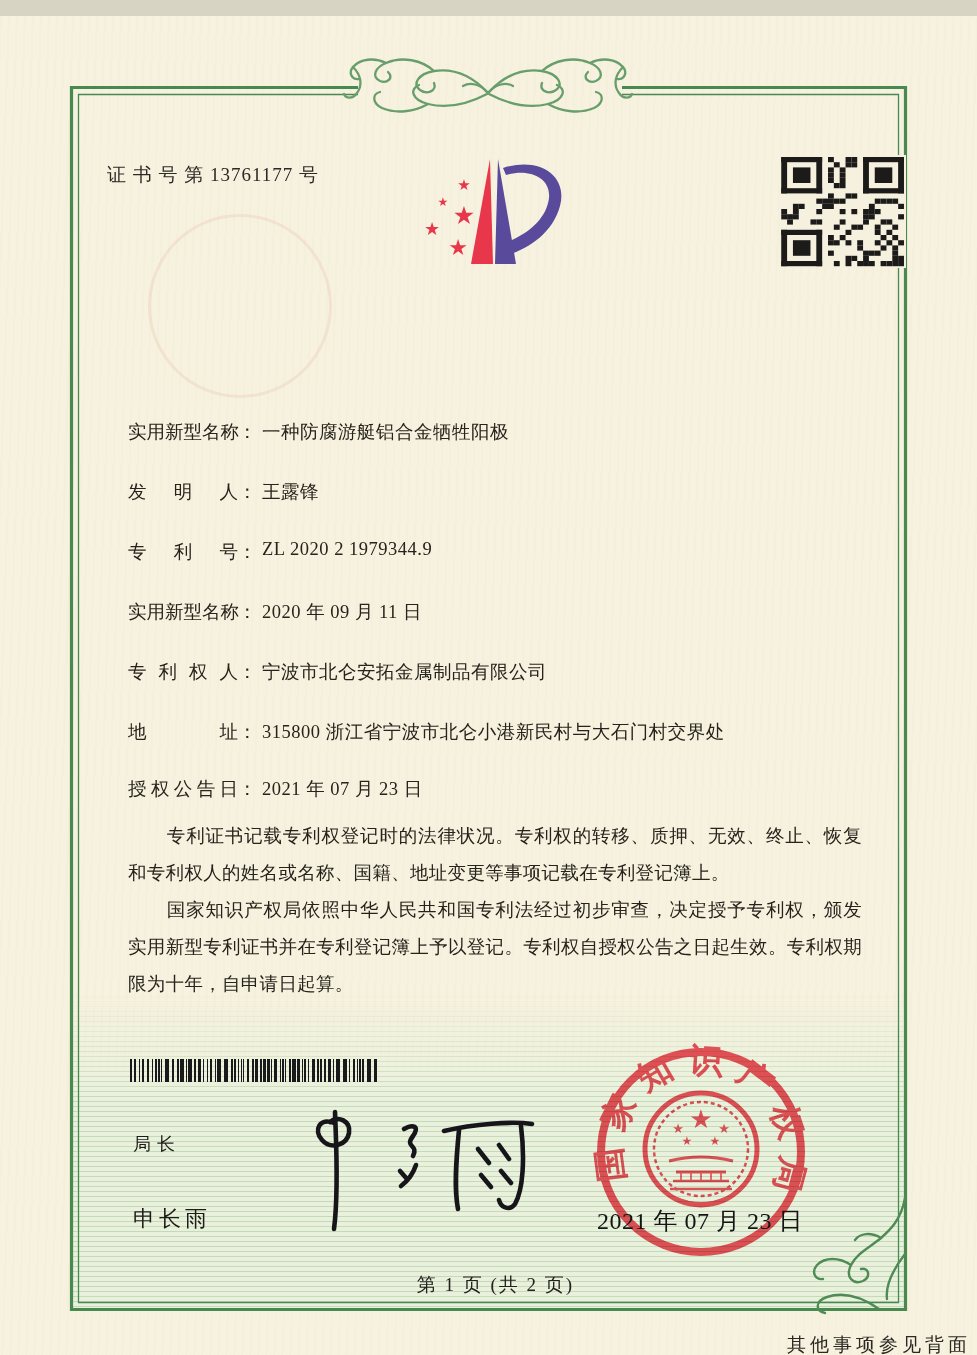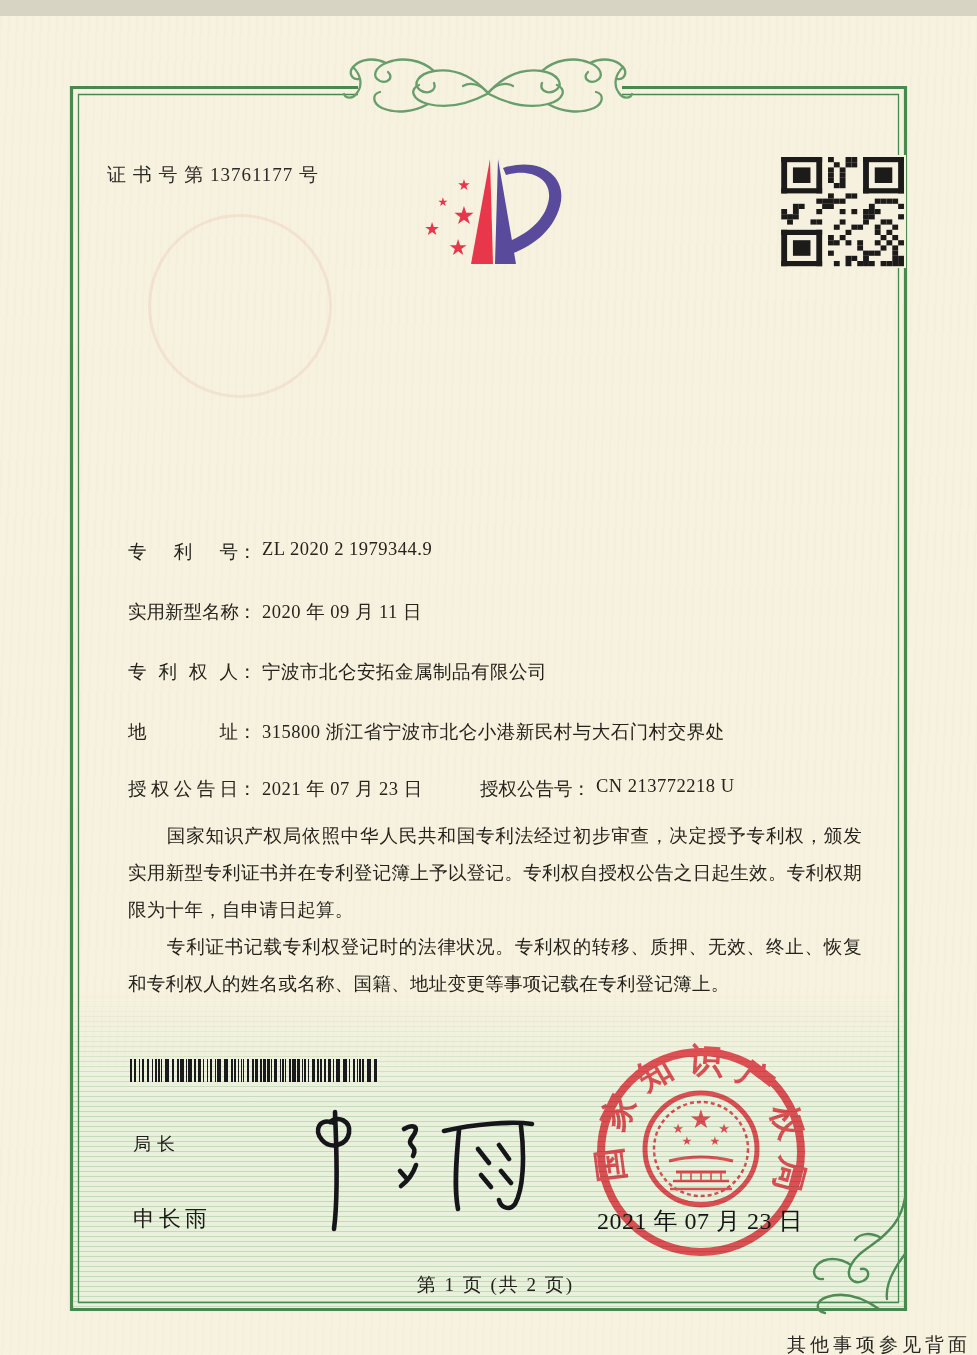--- a/index.html
+++ b/index.html
@@ -202,42 +202,45 @@
         <rect x="72.8" y="104" width="5.2" height="5.2" fill="#1c1b1a"></rect>
         <rect x="78" y="104" width="5.2" height="5.2" fill="#1c1b1a"></rect>
         <rect x="88.4" y="104" width="5.2" height="5.2" fill="#1c1b1a"></rect>
         <rect x="93.60000000000001" y="104" width="5.2" height="5.2" fill="#1c1b1a"></rect>
         <rect x="98.8" y="104" width="5.2" height="5.2" fill="#1c1b1a"></rect>
         <rect x="104" y="104" width="5.2" height="5.2" fill="#1c1b1a"></rect>
       </g>
   </svg>
 
 
+  <div class="abs field-row" style="top:403px">
+    <span class="field-label">实用新型名称</span><span class="field-colon">：</span><span class="field-value">一种防腐游艇铝合金牺牲阳极</span>
+  </div>
+  <div class="abs field-row" style="top:463px">
+    <span class="field-label">发明人</span><span class="field-colon">：</span><span class="field-value">王露锋</span>
+  </div>
   <div class="abs field-row" style="top:523px">
     <span class="field-label">专利号</span><span class="field-colon">：</span><span class="field-value">ZL 2020 2 1979344.9</span>
   </div>
   <div class="abs field-row" style="top:583px">
     <span class="field-label">实用新型名称</span><span class="field-colon">：</span><span class="field-value">2020 年 09 月 11 日</span>
   </div>
   <div class="abs field-row" style="top:643px">
     <span class="field-label">专利权人</span><span class="field-colon">：</span><span class="field-value">宁波市北仑安拓金属制品有限公司</span>
   </div>
   <div class="abs field-row" style="top:703px">
     <span class="field-label">地址</span><span class="field-colon">：</span><span class="field-value">315800 浙江省宁波市北仑小港新民村与大石门村交界处</span>
   </div>
   <div class="abs field-row" style="top:760px">
     <span class="field-label">授权公告日</span><span class="field-colon">：</span><span class="field-value">2021 年 07 月 23 日</span>
-    <span class="grant-col">
-      <span class="field-label" style="width:92px">授权公告号</span><span class="field-colon">：</span><span class="field-value">CN 213772218 U</span>
-    </span>
   </div>
 
   <div class="abs paragraphs">
+    <p>专利证书记载专利权登记时的法律状况。专利权的转移、质押、无效、终止、恢复和专利权人的姓名或名称、国籍、地址变更等事项记载在专利登记簿上。</p>
     <p>国家知识产权局依照中华人民共和国专利法经过初步审查，决定授予专利权，颁发实用新型专利证书并在专利登记簿上予以登记。专利权自授权公告之日起生效。专利权期限为十年，自申请日起算。</p>
-    <p>专利证书记载专利权登记时的法律状况。专利权的转移、质押、无效、终止、恢复和专利权人的姓名或名称、国籍、地址变更等事项记载在专利登记簿上。</p>
   </div>
 
   <svg id="barcode-svg" class="abs" style="left:130px;top:1043px" width="250" height="23" viewBox="0 0 250 23">
       <rect x="0" y="0" width="2" height="23" fill="#19181a"></rect>
       <rect x="4" y="0" width="2" height="23" fill="#19181a"></rect>
       <rect x="9" y="0" width="1" height="23" fill="#19181a"></rect>
       <rect x="12" y="0" width="2" height="23" fill="#19181a"></rect>
       <rect x="17" y="0" width="2" height="23" fill="#19181a"></rect>
       <rect x="22" y="0" width="1" height="23" fill="#19181a"></rect>
       <rect x="25" y="0" width="2" height="23" fill="#19181a"></rect>

